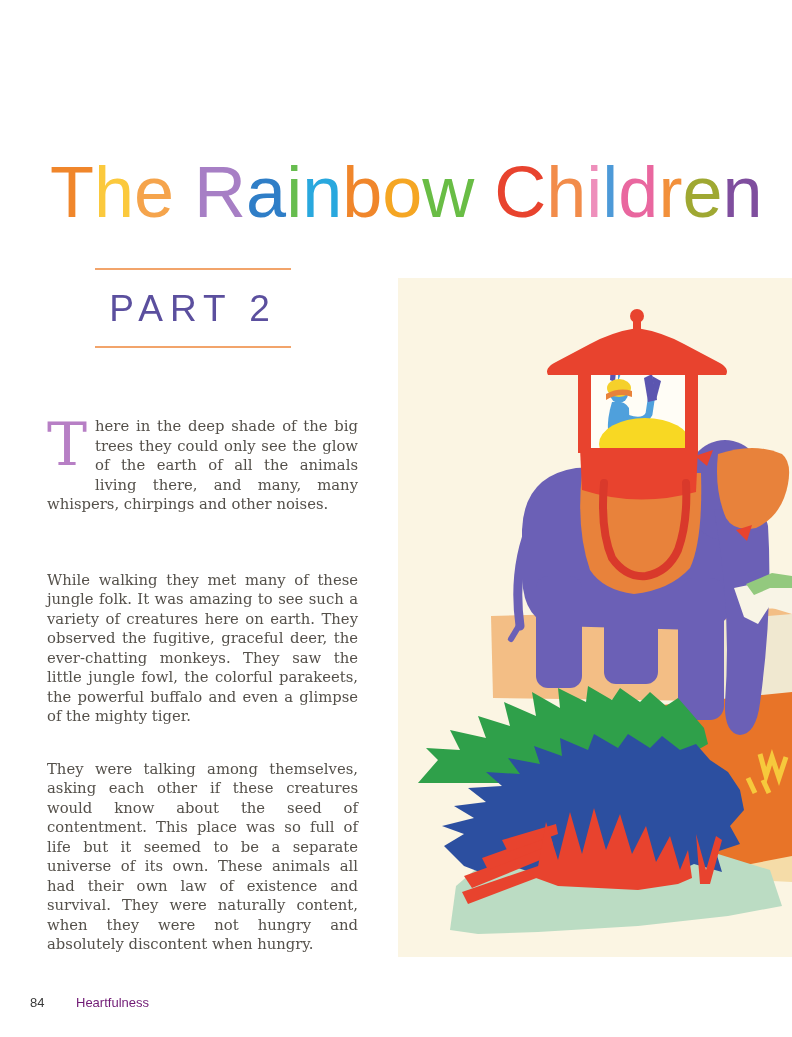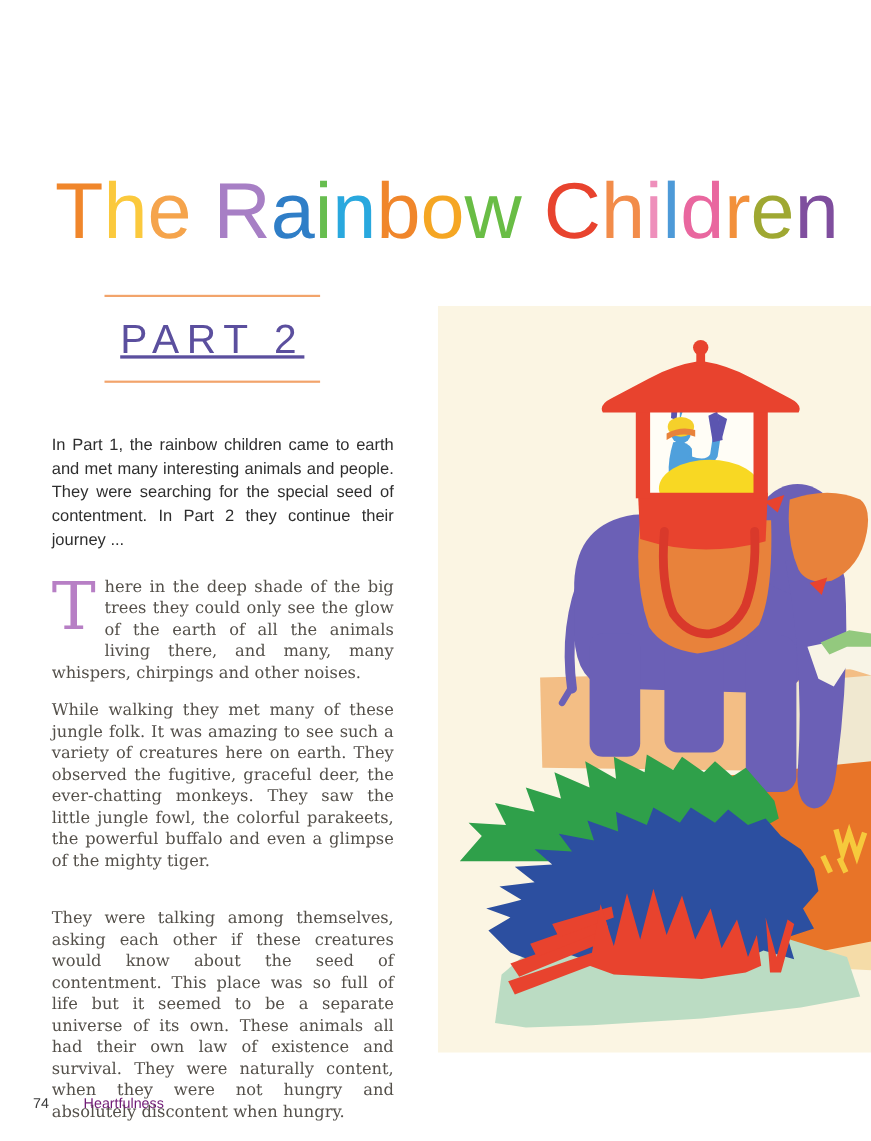--- a/index.html
+++ b/index.html
@@ -11,30 +11,30 @@
   
   .title{position:absolute;left:50px;top:98px;width:700px;height:92px;
          font-family:"Liberation Sans",sans-serif;font-size:72px;line-height:92px;
          letter-spacing:0px;white-space:nowrap;font-weight:normal;}
   .title span{display:inline-block;}
 
   
   .part-block{position:absolute;left:95px;top:268px;width:196px;text-align:center;}
   .rule{height:0;border-top:2px solid var(--rule-orange);}
   .part-label{font-family:"Liberation Sans",sans-serif;color:var(--part-purple);
-              font-size:37px;letter-spacing:7px;padding:18px 0 16px 0;font-weight:normal;text-decoration:underline;}
+              font-size:37px;letter-spacing:7px;padding:18px 0 16px 0;font-weight:normal;}
 
   
   .text-col{position:absolute;left:47px;top:394px;width:311px;}
   .intro{font-family:"Liberation Sans",sans-serif;font-size:15px;line-height:21.5px;
          color:#2e2e2e;text-align:justify;margin:0 0 0 0;}
   .serif-para{font-family:"DejaVu Serif","Liberation Serif",serif;font-size:14.8px;
               line-height:19.5px;color:#54504a;text-align:justify;margin:0;}
   .p1{margin-top:22px;}
-  .p2{margin-top:15px;}
+  .p2{margin-top:56px;}
   .p3{margin-top:33px;}
   .dropcap{float:left;font-family:"DejaVu Serif","Liberation Serif",serif;
            font-size:60px;line-height:50px;height:56px;color:var(--dropcap-purple);
            margin:3px 8px 0 0;font-weight:normal;}
 
   
   .footer{position:absolute;left:30px;top:995px;font-size:13px;}
   .footer .num{color:#3a3a3a;position:absolute;left:0;top:0;}
   .footer .mag{color:#701a75;position:absolute;left:46px;top:0;}
 
@@ -49,28 +49,27 @@
 
   <h1 class="title" id="rainbow-title"><span style="color: rgb(240, 134, 43);">T</span><span style="color: rgb(251, 201, 61);">h</span><span style="color: rgb(245, 164, 76);">e</span><span>&nbsp;</span><span style="color: rgb(167, 127, 197);">R</span><span style="color: rgb(47, 126, 199);">a</span><span style="color: rgb(103, 189, 79);">i</span><span style="color: rgb(41, 168, 222);">n</span><span style="color: rgb(240, 134, 43);">b</span><span style="color: rgb(245, 166, 35);">o</span><span style="color: rgb(105, 189, 69);">w</span><span>&nbsp;</span><span style="color: rgb(232, 67, 46);">C</span><span style="color: rgb(242, 140, 74);">h</span><span style="color: rgb(238, 143, 187);">i</span><span style="color: rgb(77, 154, 216);">l</span><span style="color: rgb(233, 103, 159);">d</span><span style="color: rgb(242, 144, 59);">r</span><span style="color: rgb(159, 168, 50);">e</span><span style="color: rgb(127, 78, 158);">n</span></h1>
 
   <div class="part-block">
     <div class="rule"></div>
     <div class="part-label">PART 2</div>
     <div class="rule"></div>
   </div>
 
   <div class="text-col">
-    <p class="intro">In Part 1, the rainbow children came to earth and met many interesting animals and people. They were searching for the special seed of contentment. In Part 2 they continue their journey ...</p>
     <p class="serif-para p1"><span class="dropcap">T</span><span>here in the deep shade of the big trees they could only see the glow of the earth of all the animals living there, and many, many whispers, chirpings and other noises.</span></p>
     <p class="serif-para p2">While walking they met many of these jungle folk. It was amazing to see such a variety of creatures here on earth. They observed the fugitive, graceful deer, the ever-chatting monkeys. They saw the little jungle fowl, the colorful parakeets, the powerful buffalo and even a glimpse of the mighty tiger.</p>
     <p class="serif-para p3">They were talking among themselves, asking each other if these creatures would know about the seed of contentment. This place was so full of life but it seemed to be a separate universe of its own. These animals all had their own law of existence and survival. They were naturally content, when they were not hungry and absolutely discontent when hungry.</p>
   </div>
 
   <div class="footer">
-    <span class="num">74</span>
+    <span class="num">84</span>
     <span class="mag">Heartfulness</span>
   </div>
 
   <div class="illo">
     <svg viewBox="0 0 394 679" xmlns="http://www.w3.org/2000/svg">
 
       <rect x="0" y="0" width="394" height="679" fill="var(--cream)"></rect>
 
       <polygon points="93,338 394,330 394,424 95,420" fill="var(--peach-band)"></polygon>
       <polygon points="300,344 394,336 394,420 300,424" fill="var(--pale-strip)"></polygon>

